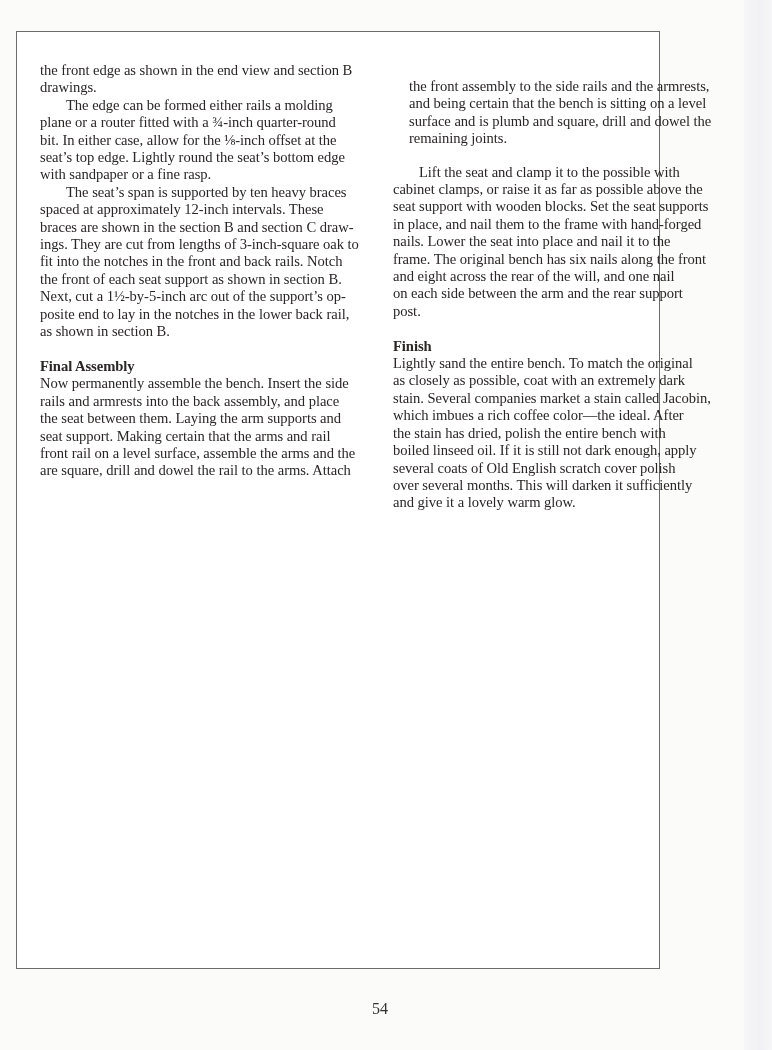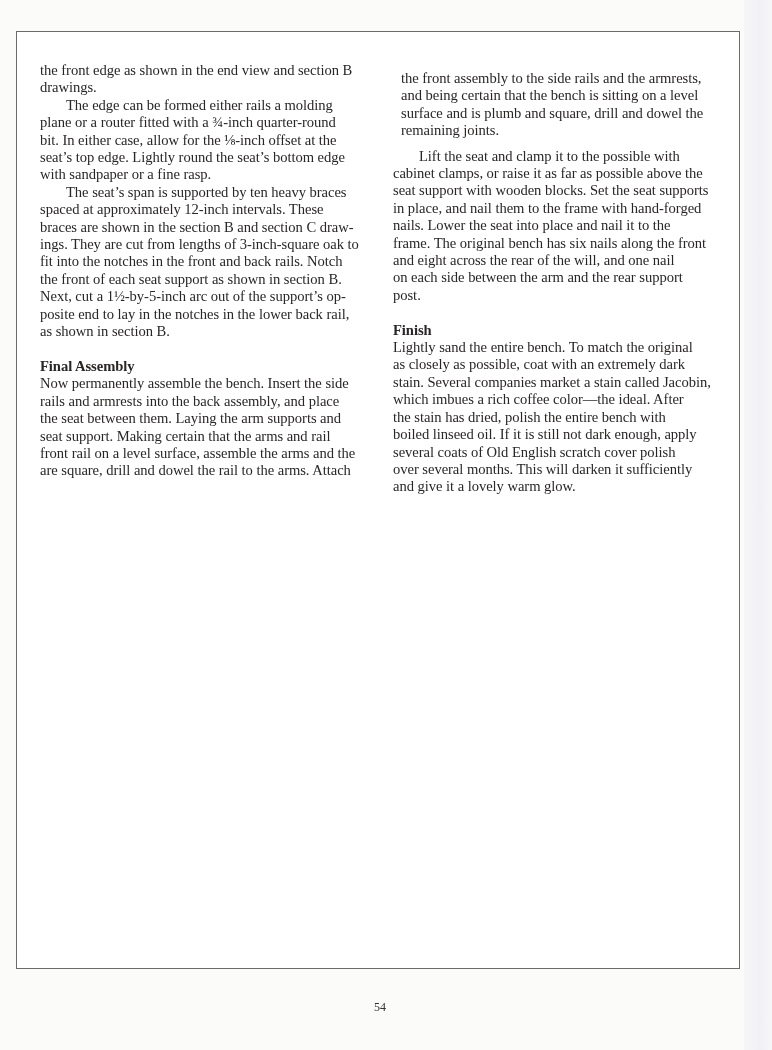--- a/index.html
+++ b/index.html
@@ -20,21 +20,21 @@
       top: 0;
       right: 0;
       width: 28px;
       height: 1050px;
       background: linear-gradient(to right, #f6f5f7 0%, #f1f0f4 60%, #f7f6f8 100%);
     }
     .frame {
       position: absolute;
       left: 16px;
       top: 31px;
-      width: 724px;
+      width: 644px;
       height: 938px;
       border: 1.5px solid #6b6b6b;
       box-sizing: border-box;
       background: #ffffff;
     }
     .column {
       position: absolute;
       top: 30px;
       font-size: 14.6px;
       line-height: 17.4px;
@@ -52,21 +52,21 @@
       font-weight: bold;
       white-space: nowrap;
       margin-top: 17.4px;
     }
     .page-number {
       position: absolute;
       top: 1000px;
       left: 0;
       width: 760px;
       text-align: center;
-      font-size: 12px;
+      font-size: 16px;
       color: #333;
     }
   </style>
 </head>
 <body>
 
 <div class="page-edge"></div>
 
 <div class="frame">
 
@@ -98,21 +98,21 @@
       <span class="line">Now permanently assemble the bench. Insert the side</span>
       <span class="line">rails and armrests into the back assembly, and place</span>
       <span class="line">the seat between them. Laying the arm supports and</span>
       <span class="line">seat support. Making certain that the arms and rail</span>
       <span class="line">front rail on a level surface, assemble the arms and the</span>
       <span class="line">are square, drill and dowel the rail to the arms. Attach</span>
     </div>
   </div>
 
   <div class="column col-right">
-    <p style="margin:8px">
+    <p style="margin:16px">
       <span class="line">the front assembly to the side rails and the armrests,</span>
       <span class="line">and being certain that the bench is sitting on a level</span>
       <span class="line">surface and is plumb and square, drill and dowel the</span>
       <span class="line">remaining joints.</span>
     </p>
     <p style="margin:0">
       <span class="line indent">Lift the seat and clamp it to the possible with</span>
       <span class="line">cabinet clamps, or raise it as far as possible above the</span>
       <span class="line">seat support with wooden blocks. Set the seat supports</span>
       <span class="line">in place, and nail them to the frame with hand-forged</span>

